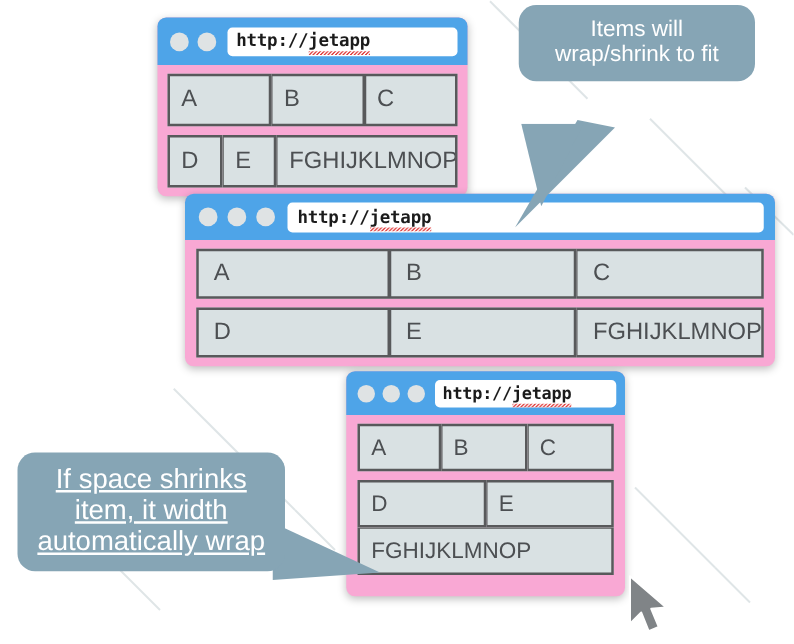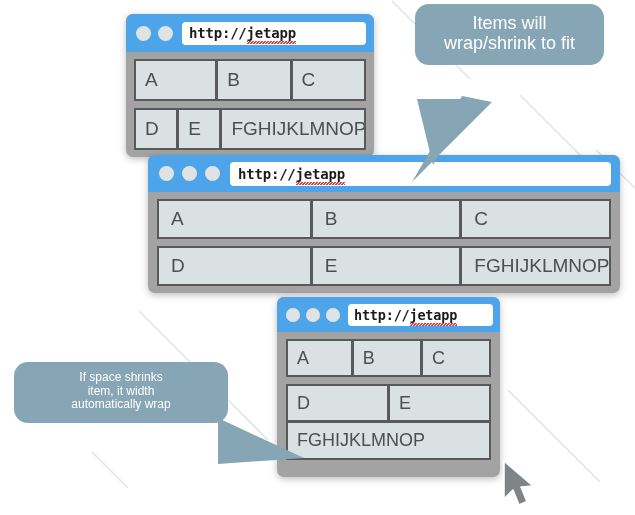--- a/index.html
+++ b/index.html
@@ -21,21 +21,21 @@
   
   .bg-lines {
     position: absolute;
     inset: 0;
     pointer-events: none;
   }
 
   
   .window {
     position: absolute;
-    background: #a3a3a3;
+    background: #f9a8d4;
     border-radius: 7px;
     box-shadow: 0 2px 7px rgba(0,0,0,0.26);
     box-sizing: border-box;
   }
   .titlebar {
     background: #4ea4e8;
     border-radius: 7px 7px 0 0;
     display: flex;
     align-items: center;
     box-sizing: border-box;
@@ -234,21 +234,21 @@
 
   <div class="callout" id="callout0" style="left:415px; top:4px; width:189px; padding:9px 8px 11px 8px; font-size:18px;">
     <span class="callout-line">Items will</span>
     <span class="callout-line">wrap/shrink to fit</span>
   </div>
 
   <svg style="position:absolute; left:218px; top:418px; width:86px; height:48px;" viewBox="0 0 86 48">
     <polygon points="0,0 86,40 0,46" fill="#86a5b5"></polygon>
   </svg>
 
-  <div class="callout" id="callout1" style="left:14px; top:362px; width:214px; padding:9px 8px 11px 8px; font-size:12px;">
+  <div class="callout" id="callout1" style="left:14px; top:362px; width:214px; padding:9px 8px 11px 8px; font-size:22px;text-decoration:underline;">
     <span class="callout-line">If space shrinks</span>
     <span class="callout-line">item, it width</span>
     <span class="callout-line">automatically wrap</span>
   </div>
 
   <svg class="cursor" style="left:500px; top:459px; width:42px; height:52px;" viewBox="0 0 42 52">
     <path d="M4,2 L4,40 L13,31 L19,46 L27,42.5 L21,28 L33,27 Z" fill="#808487" stroke="#ffffff" stroke-width="1.6" stroke-linejoin="round"></path>
   </svg>
 
 </div>

